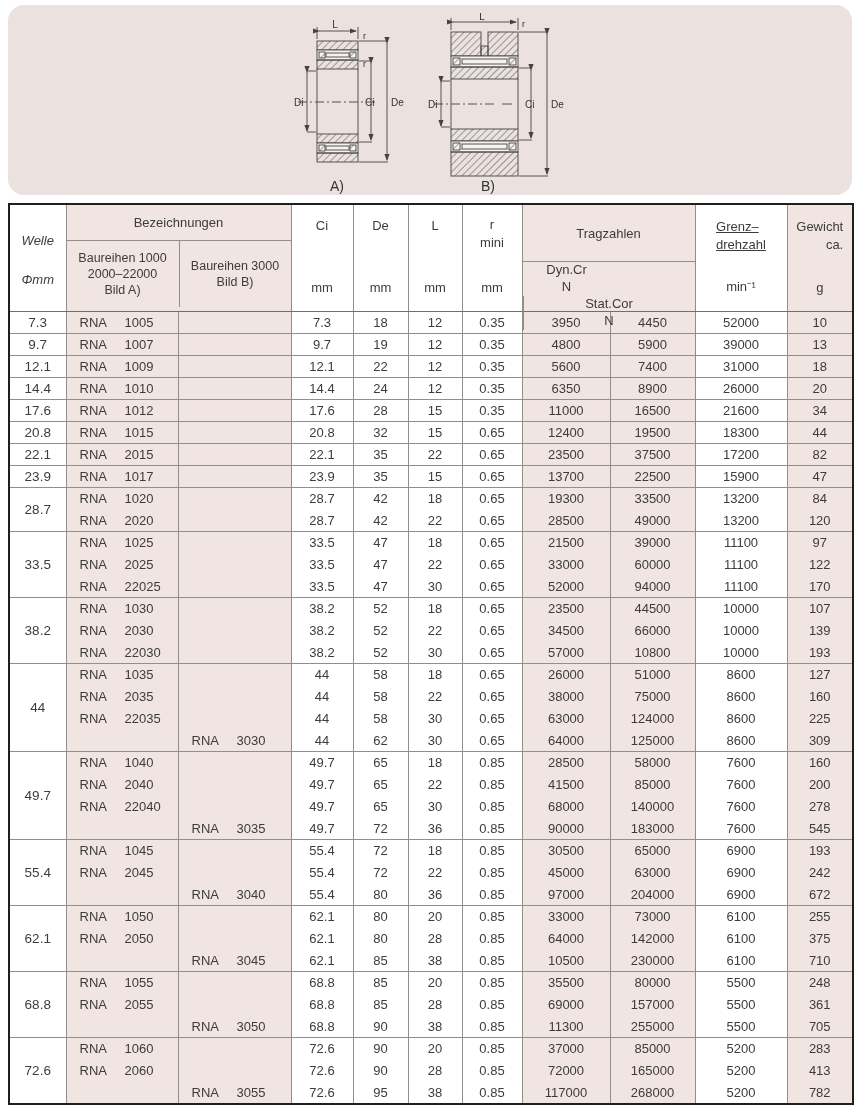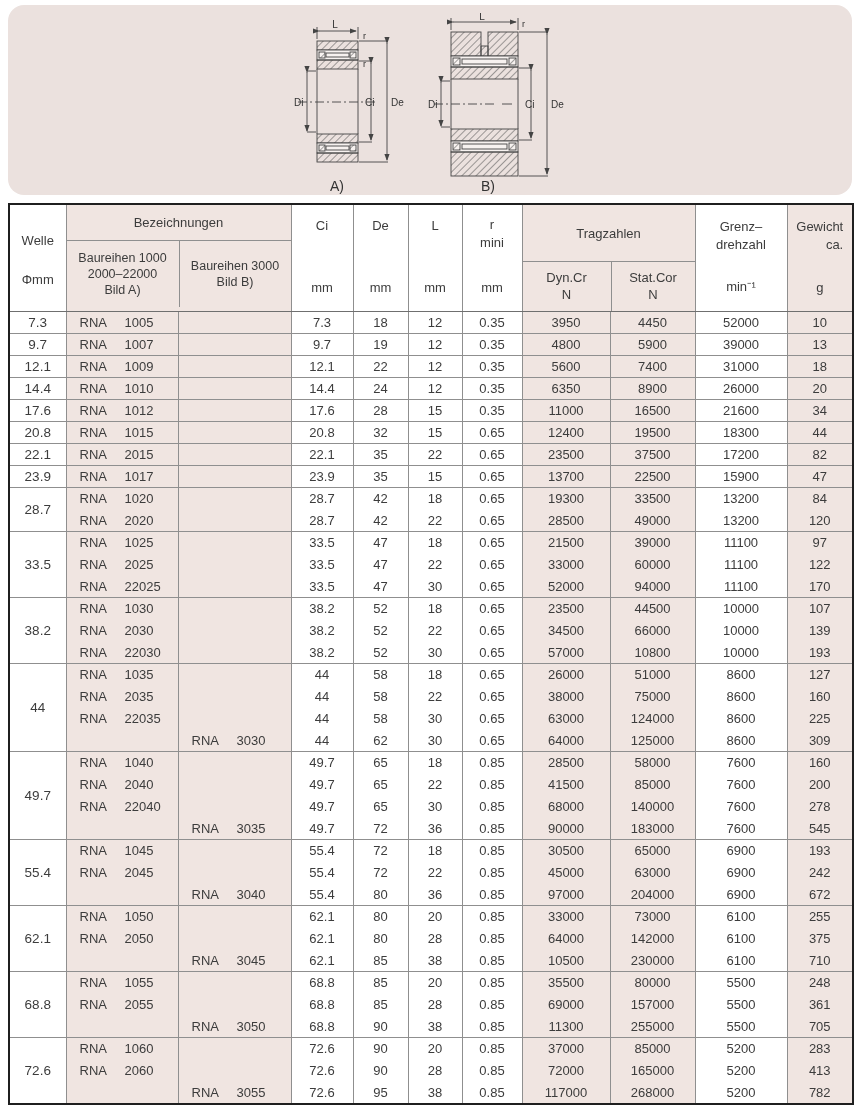--- a/index.html
+++ b/index.html
@@ -38,21 +38,21 @@
   thead th { border-bottom: 1px solid #6f6f6f; vertical-align: top; padding: 0; height: 107px; }
   .pink { background: #f0e5e1; }
 
   .vcell { display: flex; flex-direction: column; justify-content: space-between;
            align-items: center; height: 100%; padding: 13px 0 16px 0; }
   .vcell .top div { line-height: 1.35; }
   .hdr-title { height: 36px; display: flex; align-items: center; justify-content: center;
                border-bottom: 1px solid #8f8f8f; }
   .hdr-title.tall { height: 57px; }
   .hdr-split { display: flex; height: 66px; }
-  .hdr-title.tall + .hdr-split { height: 49px; }
+  .hdr-title.tall + .hdr-split { height: 49px; flex-direction: column; }
   .hdr-split > div { display: flex; flex-direction: column; justify-content: center;
                      align-items: center; line-height: 1.3; }
   .hdr-split .left-a  { width: 112px; font-size: 12.5px; }
   .hdr-split .right-b { flex: 1; border-left: 1px solid #8f8f8f; font-size: 12.5px; }
   .hdr-split .left-dyn { width: 88px; }
   .hdr-split .right-stat { flex: 1; border-left: 1px solid #8f8f8f; }
 
   tbody td { height: 22px; text-align: center; vertical-align: middle; padding: 0; }
   tbody tr.group-start td { border-top: 1px solid #8f8f8f; }
   td.cell-designation { text-align: left; padding-left: 13px; }
@@ -187,21 +187,21 @@
       <col class="c-l">
       <col class="c-r">
       <col class="c-dyn">
     <col class="c-stat">
       <col class="c-grenz">
       <col class="c-gew">
   </colgroup>
   <thead>
     <tr>
       <th style="border-left:none;">
-        <div class="vcell" style="padding:28px 0 24px 0;">
+        <div class="vcell" style="padding:28px 0 24px 0;font-style:italic;">
           <div>Welle</div>
           <div>Φmm</div>
         </div>
       </th>
       <th colspan="2" class="pink">
         <div class="hdr-title">Bezeichnungen</div>
         <div class="hdr-split">
           <div class="left-a">
             <div>Baureihen 1000</div>
             <div>2000–22000</div>
@@ -248,21 +248,21 @@
             <div>N</div>
           </div>
           <div class="right-stat">
             <div>Stat.Cor</div>
             <div>N</div>
           </div>
         </div>
       </th>
       <th>
         <div class="vcell">
-          <div class="top" style="text-align:center;">
+          <div class="top" style="text-align:left;text-decoration:underline;">
             <div>Grenz–</div>
             <div>drehzahl</div>
           </div>
           <div>min⁻¹</div>
         </div>
       </th>
       <th class="pink">
         <div class="vcell">
           <div class="top" style="text-align:right;">
             <div>Gewicht</div>

